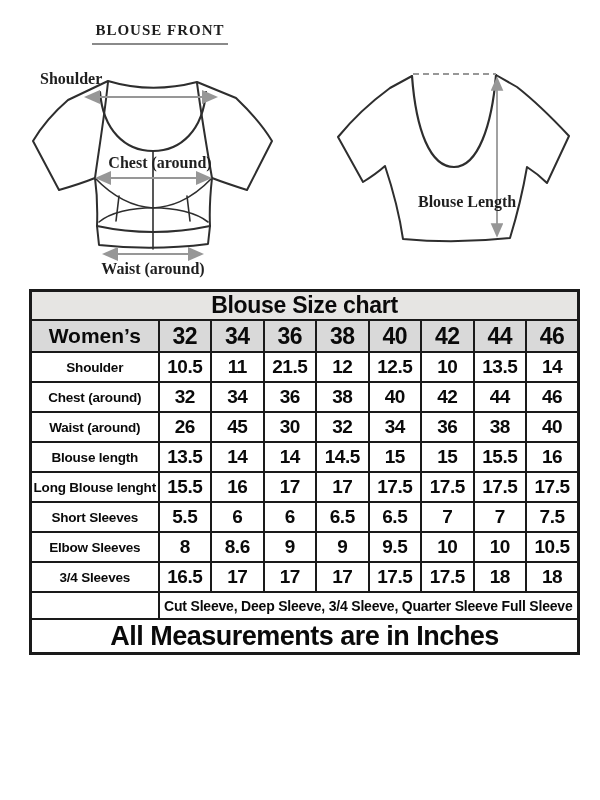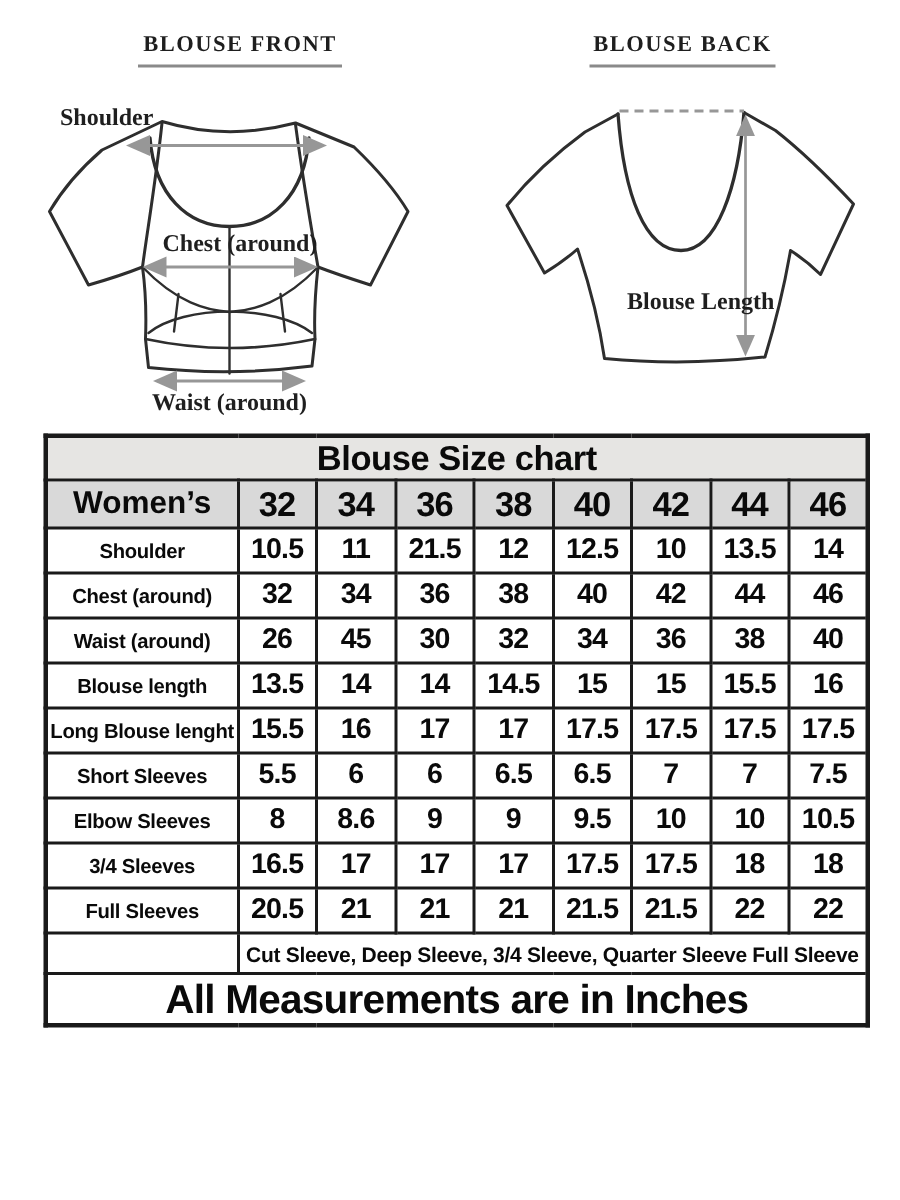--- a/index.html
+++ b/index.html
@@ -69,23 +69,20 @@
       <line x1="67" y1="47" x2="195" y2="47" marker-start="url(#ahF)" marker-end="url(#ahF)"></line>
       <line x1="78" y1="128" x2="189" y2="128" marker-start="url(#ahF)" marker-end="url(#ahF)"></line>
       <line x1="85" y1="204" x2="181" y2="204" marker-start="url(#ahF)" marker-end="url(#ahF)"></line>
     </g>
   </svg>
 
   <div class="diag-label" style="left:40px;top:70px;font-size:16px;">Shoulder</div>
   <div class="diag-label" style="left:100px;top:154px;width:120px;text-align:center;font-size:16px;">Chest (around)</div>
   <div class="diag-label" style="left:93px;top:260px;width:120px;text-align:center;font-size:16px;">Waist (around)</div>
 
-  <div class="diag-title" style="left:330px;top:22px;width:250px;">
-    <span>BLOUSE BACK</span>
-  </div>
 
   <svg class="diag-svg" style="left:330px;top:50px;" width="250" height="215" viewBox="0 0 250 215">
     <defs>
       <marker id="ahB" markerWidth="9" markerHeight="8" refX="6.5" refY="3.5" orient="auto-start-reverse">
         <path d="M0,0 L8,3.5 L0,7 Z" fill="#979797"></path>
       </marker>
     </defs>
     <g fill="none" stroke="#2e2e2e" stroke-width="2" stroke-linejoin="round" stroke-linecap="round">
       <path d="M 82,26 L 60,38 Q 30,60 8,87 L 33,132 Q 46,124 55,116 Q 68,155 73,189
                Q 125,194 180,188 Q 191,152 197,117 Q 208,124 217,133 L 239,86
@@ -210,31 +207,20 @@
           <td class="label-cell">3/4 Sleeves</td>
           <td class="val-cell">16.5</td>
           <td class="val-cell">17</td>
           <td class="val-cell">17</td>
           <td class="val-cell">17</td>
           <td class="val-cell">17.5</td>
           <td class="val-cell">17.5</td>
           <td class="val-cell">18</td>
           <td class="val-cell">18</td>
         </tr>
-        <tr class="">
-          <td class="label-cell">Full Sleeves</td>
-          <td class="val-cell">20.5</td>
-          <td class="val-cell">21</td>
-          <td class="val-cell">21</td>
-          <td class="val-cell">21</td>
-          <td class="val-cell">21.5</td>
-          <td class="val-cell">21.5</td>
-          <td class="val-cell">22</td>
-          <td class="val-cell">22</td>
-        </tr>
       </tbody>
     <tfoot>
       <tr class="note-row">
         <td class="label-cell"></td>
         <td colspan="8" class="note-cell">Cut Sleeve, Deep Sleeve, 3/4 Sleeve, Quarter Sleeve Full Sleeve</td>
       </tr>
       <tr class="footer-row">
         <td colspan="9">All Measurements are in Inches</td>
       </tr>
     </tfoot>

